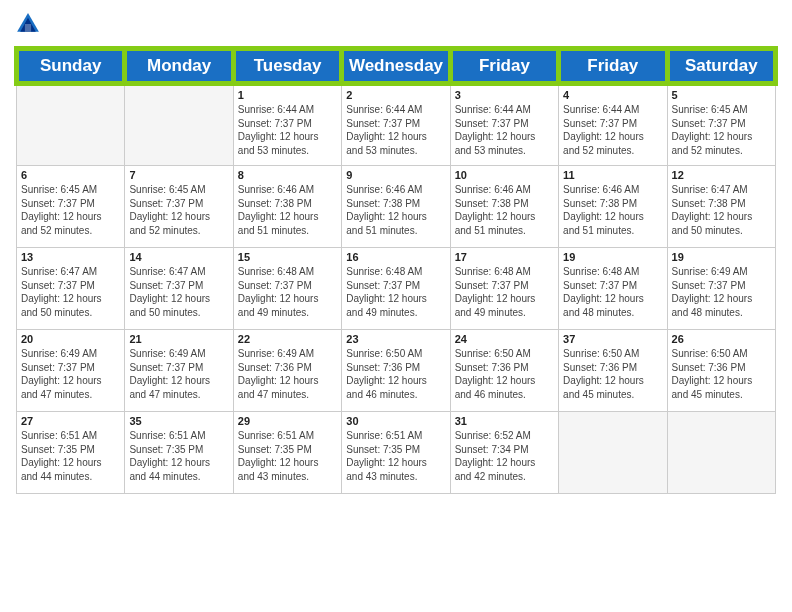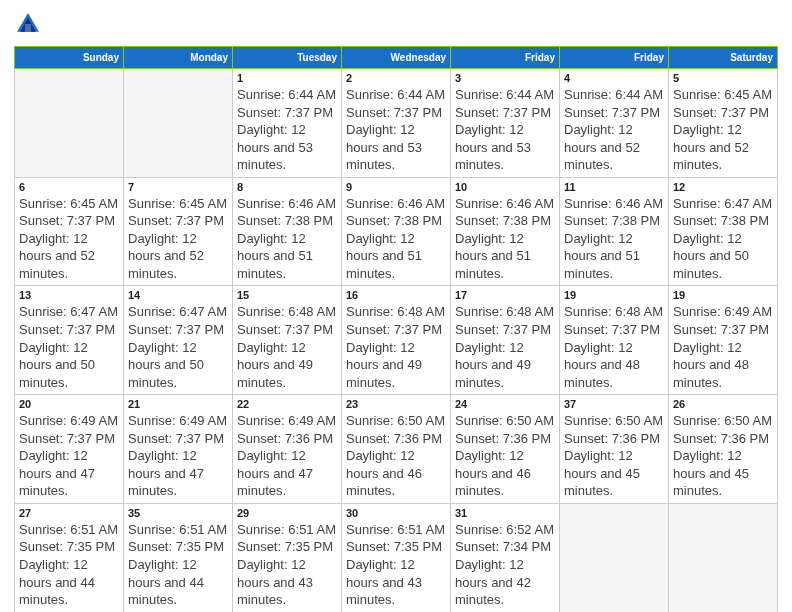--- a/index.html
+++ b/index.html
@@ -51,25 +51,25 @@
       color: #555;
     }
     .calendar {
       width: 100%;
       border-collapse: collapse;
       table-layout: fixed;
     }
     .calendar thead tr th {
       background: #1a6fc4;
       color: #fff;
-      font-size: 10px;
+      font-size: 17px;
       font-weight: bold;
       padding: 5px 4px;
-      border: 1px solid #84cc16;
-      text-align: right;
+      border: 5px solid #84cc16;
+      text-align: center;
     }
     .calendar tbody tr td {
       border: 1px solid #ccc;
       vertical-align: top;
       padding: 3px 4px;
       font-size: 9px;
       color: #333;
       height: 82px;
       background: #fff;
     }
@@ -77,21 +77,21 @@
       background: #f5f5f5;
     }
     .day-number {
       font-size: 11px;
       font-weight: bold;
       color: #222;
       display: block;
       margin-bottom: 2px;
     }
     .day-info {
-      font-size: 13px;
+      font-size: 10px;
       color: #444;
       line-height: 1.35;
     }
   </style>
 </head>
 <body>
 
 <div class="page">
   <div class="header">
     <div class="logo">

